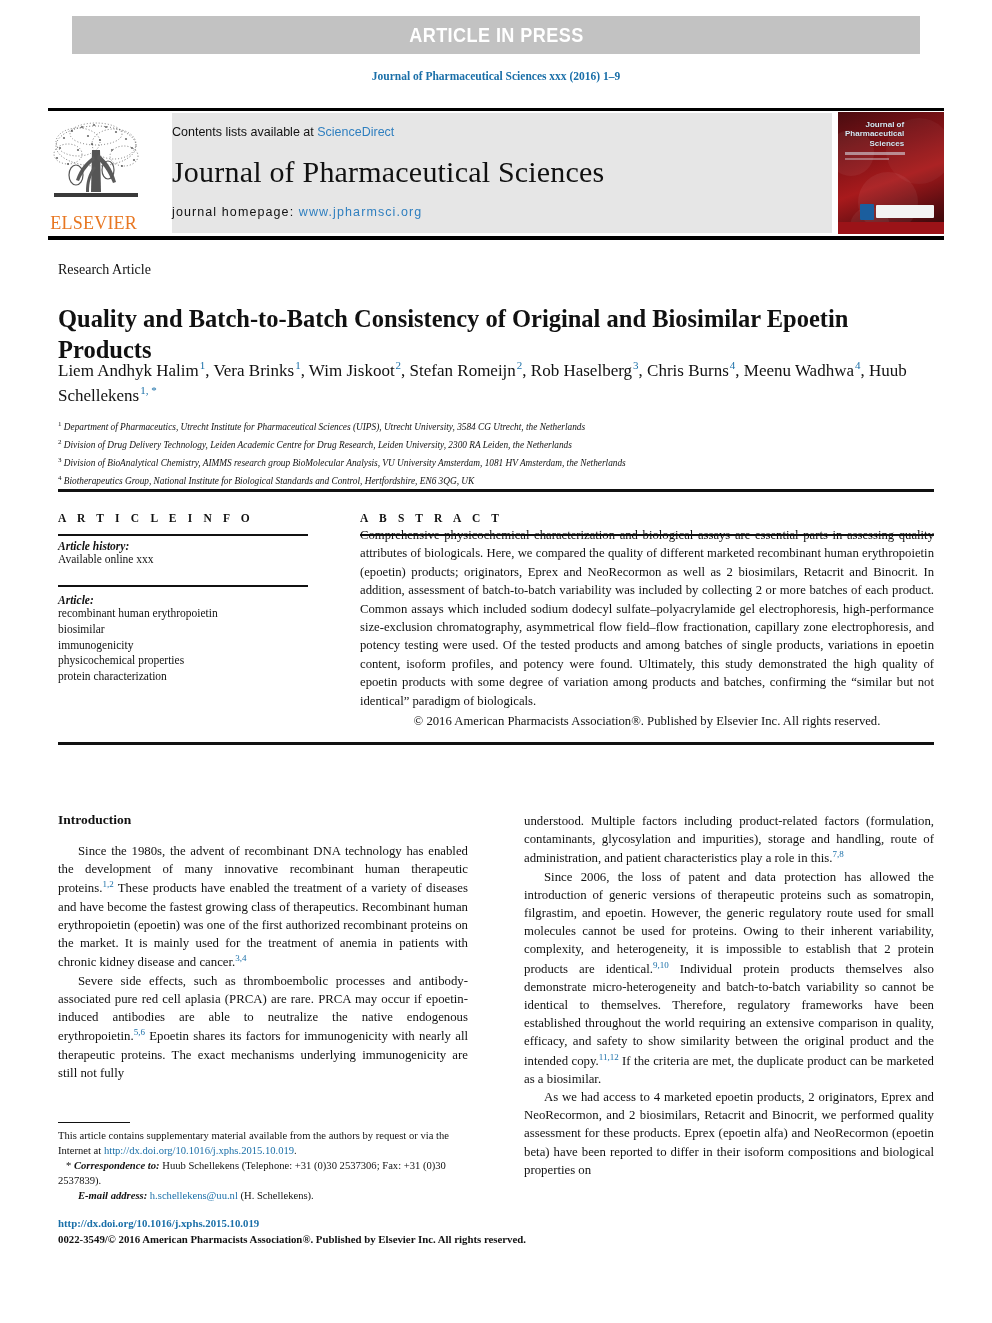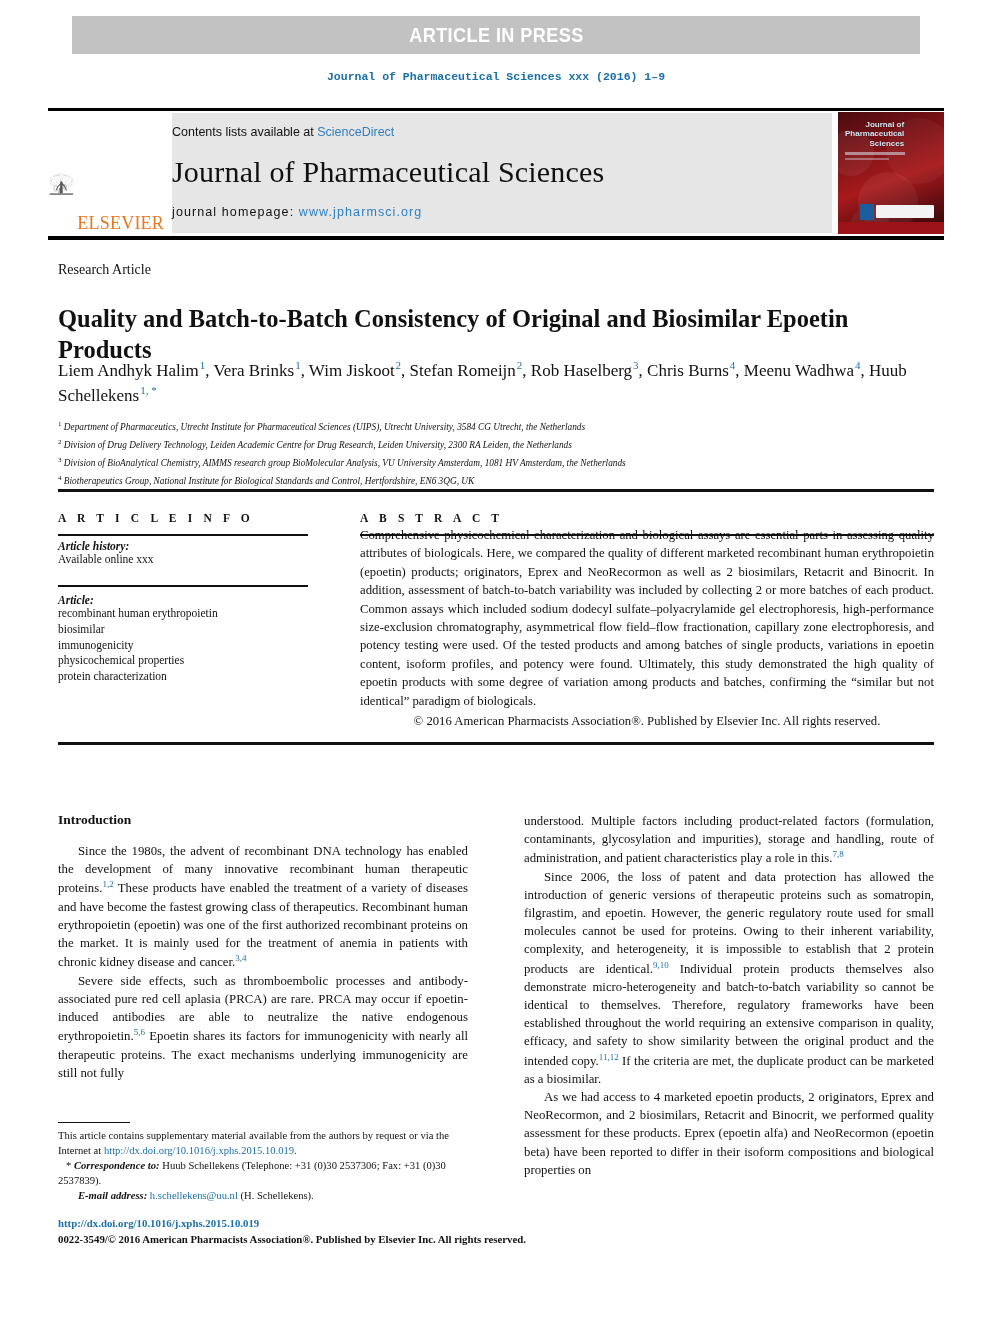--- a/index.html
+++ b/index.html
@@ -37,21 +37,21 @@
     transform: scaleX(0.86);
   }
 
   
   .running-head {
     position: absolute;
     left: 0;
     top: 70px;
     width: 992px;
     text-align: center;
-    font-family: Liberation Mono, monospace;
+    font-family: Liberation Serif, serif;
     font-size: 11.5px;
     font-weight: bold;
     color: #1a6fa8;
   }
 
   
   .masthead-rule-top {
     position: absolute;
     left: 48px;
     top: 108px;
@@ -73,22 +73,22 @@
     top: 112px;
     width: 896px;
     height: 122px;
     display: flex;
     align-items: stretch;
   }
   .elsevier-logo {
     width: 118px;
     flex: 0 0 118px;
     display: flex;
-    flex-direction: row;
-    align-items: flex-end;
+    flex-direction: column;
+    align-items: flex-start;
     justify-content: flex-end;
     padding-bottom: 2px;
     box-sizing: border-box;
   }
   .tree-svg { display:block; }
   .elsevier-word {
     font-family: "Liberation Serif", serif;
     font-size: 19px;
     letter-spacing: 0.2px;
     color: #e87722;

